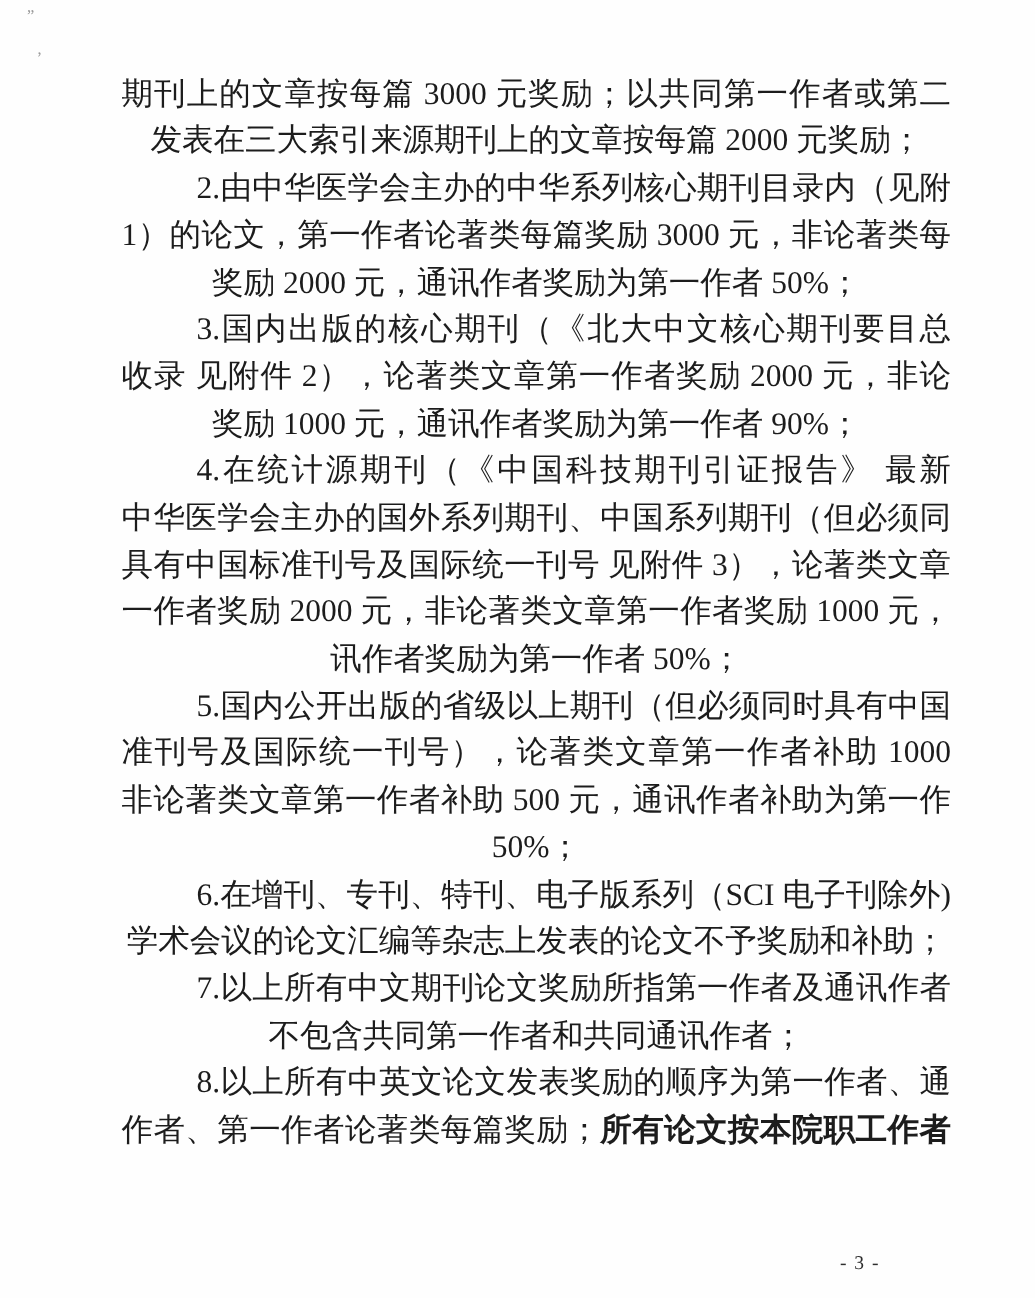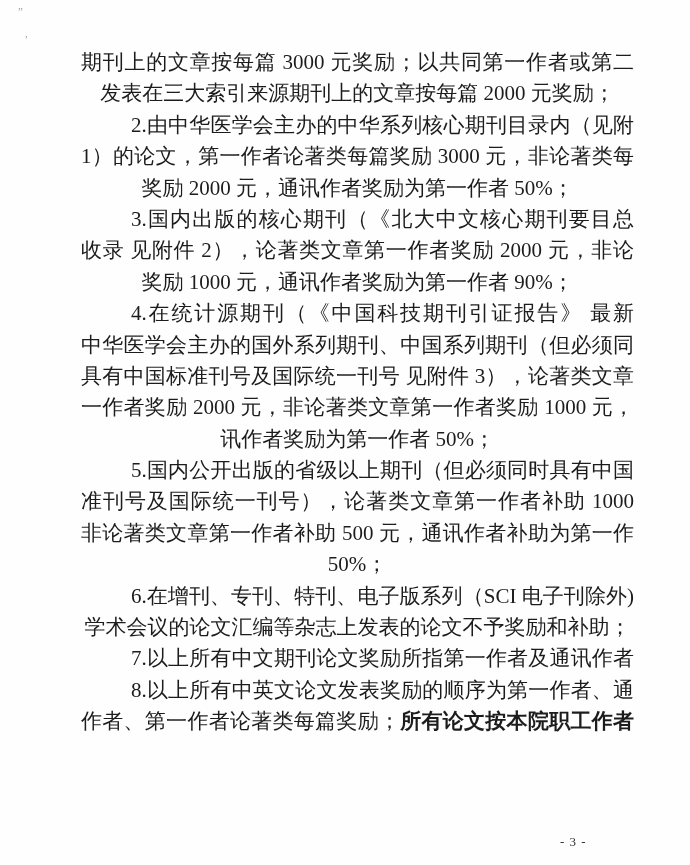--- a/index.html
+++ b/index.html
@@ -87,19 +87,20 @@
       <div class="line fill"><span class="run">具有中国标准刊号及国际统一刊号 见附件 3），论著类文章第</span></div>
       <div class="line fill"><span class="run">一作者奖励 2000 元，非论著类文章第一作者奖励 1000 元，通</span></div>
       <div class="line"><span class="run">讯作者奖励为第一作者 50%；</span></div>
       <div class="line indent fill"><span class="run">5.国内公开出版的省级以上期刊（但必须同时具有中国标</span></div>
       <div class="line fill"><span class="run">准刊号及国际统一刊号），论著类文章第一作者补助 1000 元，</span></div>
       <div class="line fill"><span class="run">非论著类文章第一作者补助 500 元，通讯作者补助为第一作者</span></div>
       <div class="line"><span class="run">50%；</span></div>
       <div class="line indent fill"><span class="run">6.在增刊、专刊、特刊、电子版系列（SCI 电子刊除外)及</span></div>
       <div class="line"><span class="run">学术会议的论文汇编等杂志上发表的论文不予奖励和补助；</span></div>
       <div class="line indent fill"><span class="run">7.以上所有中文期刊论文奖励所指第一作者及通讯作者均</span></div>
+      <div class="line"><span class="run">不包含共同第一作者和共同通讯作者；</span></div>
       <div class="line indent fill"><span class="run">8.以上所有中英文论文发表奖励的顺序为第一作者、通讯</span></div>
       <div class="line fill"><span class="run">作者、第一作者论著类每篇奖励；</span><span class="run bold">所有论文按本院职工作者的</span></div>
     </div>
 
   <div class="page-number">- 3 -</div>
 
 </div>
 
 </body></html>

